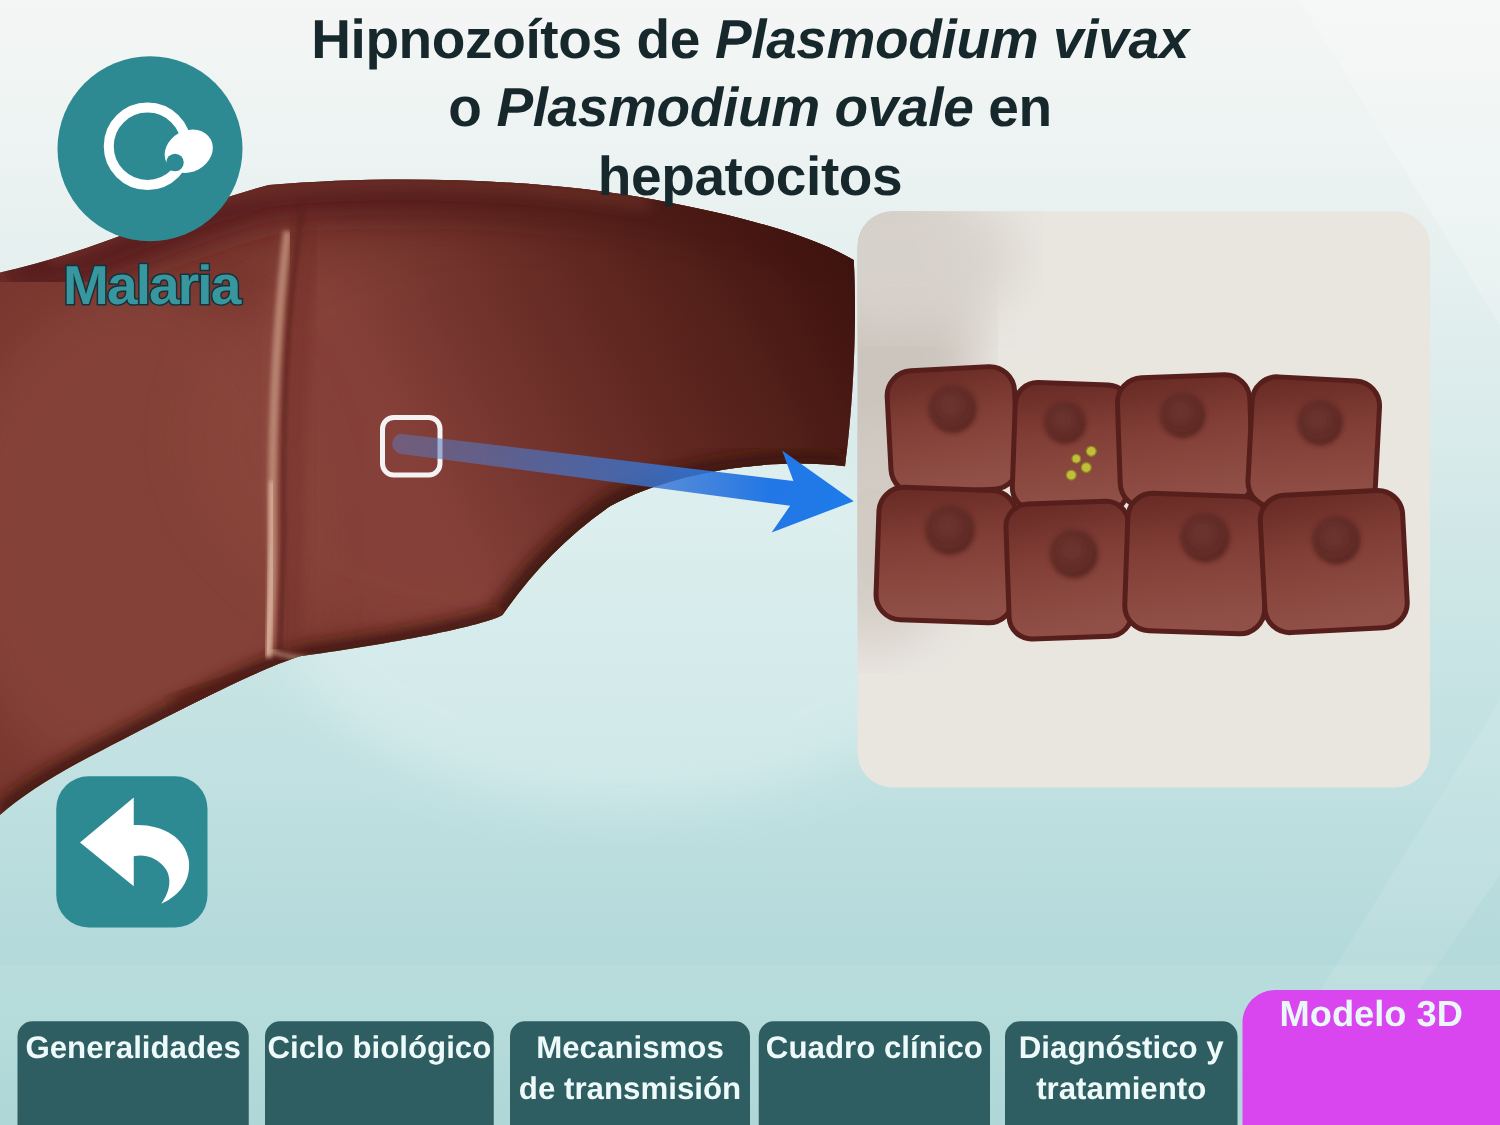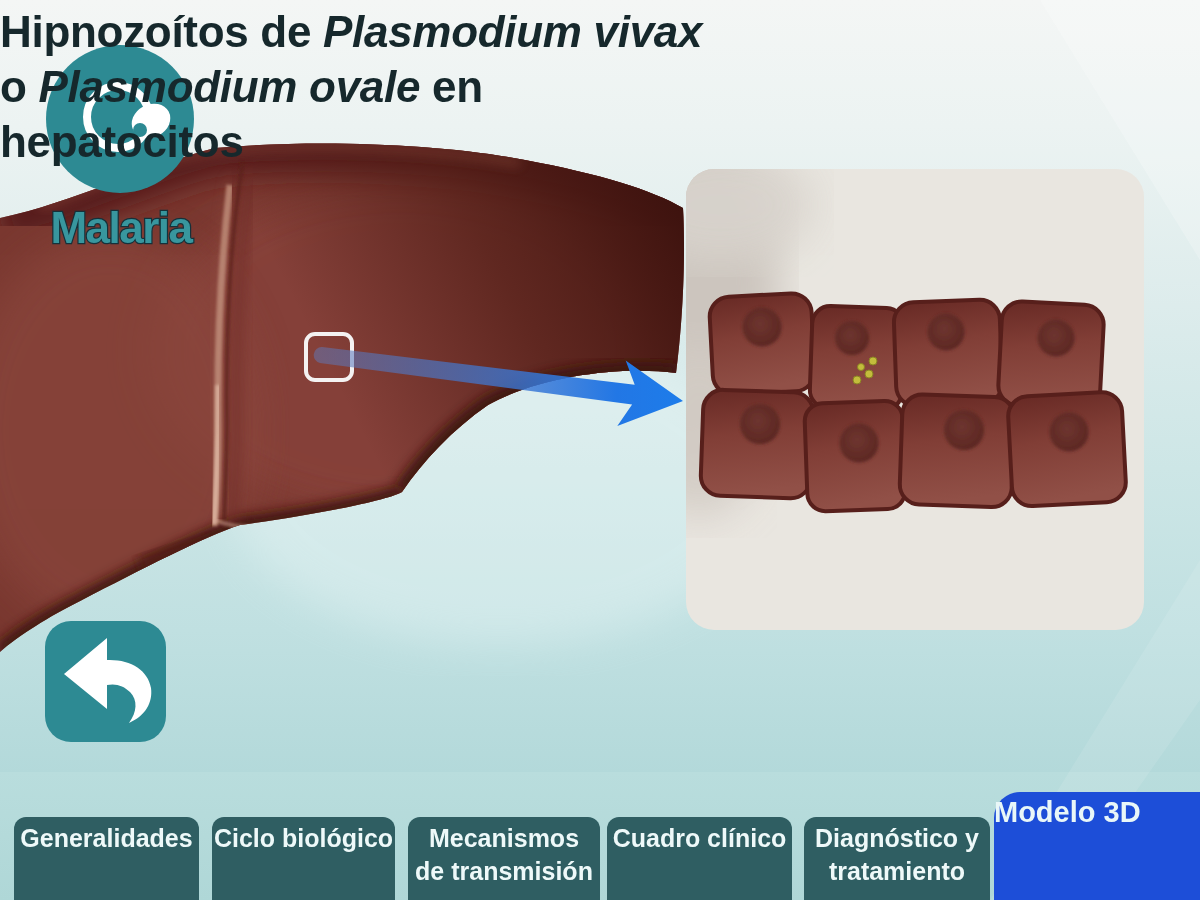--- a/index.html
+++ b/index.html
@@ -1,25 +1,25 @@
 <!DOCTYPE html>
 <html><head>
 <meta charset="utf-8">
 <style>
 html,body{margin:0;padding:0;}
 body{width:1200px;height:900px;overflow:hidden;position:relative;
  font-family:"Liberation Sans", sans-serif;
  background:linear-gradient(180deg,#f4f6f5 0%,#ecf3f2 14%,#ddecec 34%,#cde6e6 52%,#c0e0e1 70%,#b3d9da 86%,#acd4d6 100%);}
 #stage{position:absolute;left:0;top:0;}
-.title{position:absolute;left:0;top:4px;width:1200px;
+.title{position:absolute;left:0;top:4px;width:1200px;text-align:center;
  font-size:44px;font-weight:bold;color:#16282c;line-height:55px;letter-spacing:-0.3px;}
 .btn{position:absolute;background:#2f5e62;border-radius:12px 12px 0 0;color:#eef9f9;
  font-size:25px;font-weight:bold;text-align:center;line-height:33px;padding-top:5px;height:94px;box-sizing:border-box;white-space:nowrap;}
-.btn3d{position:absolute;background:#1d4ed8;border-radius:26px 0 0 0;color:#e9f7f8;
- font-size:29px;font-weight:bold;text-align:left;}
+.btn3d{position:absolute;background:#d946ef;border-radius:26px 0 0 0;color:#e9f7f8;
+ font-size:29px;font-weight:bold;text-align:center;}
 </style>
 </head>
 <body>
 <svg id="stage" width="1200" height="900" viewBox="0 0 1200 900">
  <defs>
   <linearGradient id="bandg" x1="0" y1="0" x2="0" y2="1">
    <stop offset="0" stop-color="#b9dddd"></stop>
         <stop offset="1" stop-color="#afd7d7"></stop>
   </linearGradient>
   <radialGradient id="liverg" cx="0.32" cy="0.55" r="0.9">

